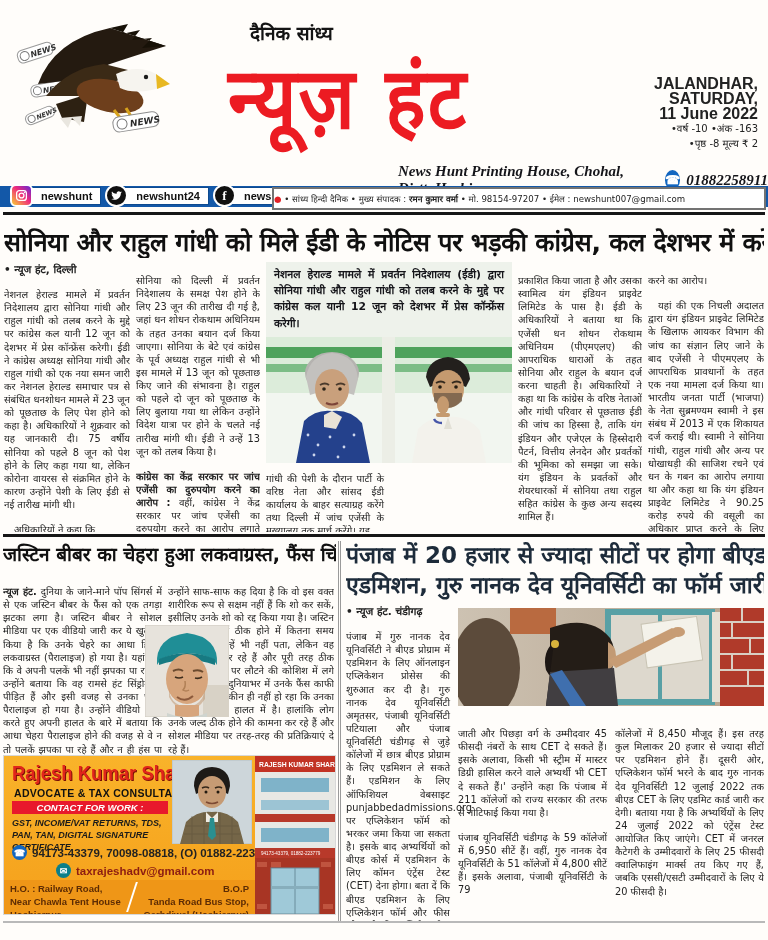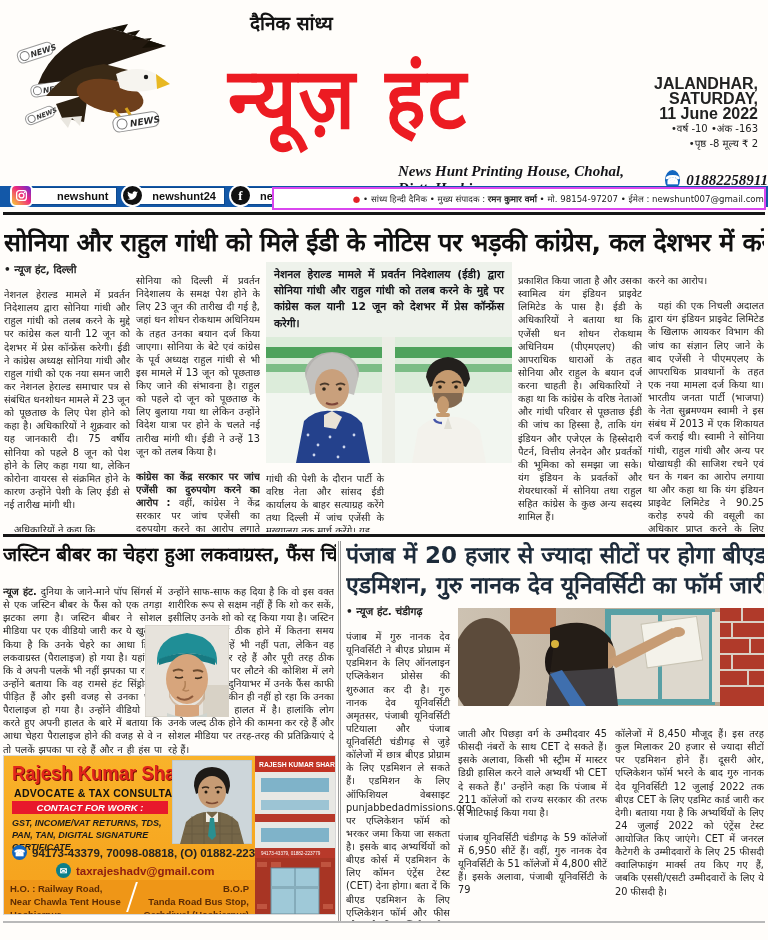--- a/index.html
+++ b/index.html
@@ -25,22 +25,22 @@
                font-size:12px;display:flex;align-items:center;justify-content:center;font-style:normal;}
   .socialbar{background:#1358a8;}
   .handles{display:flex;align-items:center;gap:4px;}
   .handle-chip{background:#fff;border:1px solid #0d4a90;padding:1px 8px 1px 2px;height:14px;
                display:flex;align-items:center;font-family:"Liberation Sans",sans-serif;
                font-weight:bold;font-size:11px;color:#111;}
   .soc-ic{width:23px;height:23px;border-radius:50%;background:#111;color:#fff;display:flex;
           align-items:center;justify-content:center;font-size:13px;margin-right:-11px;z-index:2;
           font-family:"Liberation Serif",serif;font-weight:bold;border:2px solid #fff;box-sizing:border-box;}
   .soc-ic.ig{border-radius:6px;background:linear-gradient(45deg,#f9ce34,#ee2a7b 55%,#6228d7);}
-  .editorbox{background:#fff;border:2px solid #d946ef;font-size:8.6px;line-height:14px;
-             display:flex;align-items:center;justify-content:flex-end;white-space:nowrap;color:#222;}
+  .editorbox{background:#fff;border:2px solid #737373;font-size:8.6px;line-height:14px;
+             display:flex;align-items:center;justify-content:flex-start;white-space:nowrap;color:#222;}
   .editorbox .r{color:#e32227;}
 
   
   .lead-head{font-size:25px;font-weight:800;color:#101010;white-space:nowrap;text-align:center;
              overflow:hidden;letter-spacing:-0.2px;}
   .cols{display:flex;gap:6px;overflow:hidden;}
   .cols .c{overflow:hidden;}
   .capbox{background:#eef2eb;padding:5px 8px;font-size:10.8px;font-weight:bold;line-height:1.5;
           text-align:justify;color:#15151a;}
   .minirow{display:flex;gap:10px;margin-top:5px;}
@@ -102,21 +102,21 @@
       <path d="M146,52 L160,62 L147,67 Z" fill="#e8b822"></path>
       <circle cx="136" cy="55" r="2.2" fill="#1a1a1a"></circle>
       <path d="M104,88 L112,98 M116,86 L122,96" stroke="#d8a31c" stroke-width="3"></path>
       <g transform="translate(102,96) rotate(-9)">
         <rect width="46" height="15" rx="6" fill="#fff" stroke="#8f8f8f"></rect>
         <circle cx="9" cy="7.5" r="5" fill="none" stroke="#777"></circle>
         <text x="17" y="11.5" font-size="9" font-weight="bold" fill="#2a2a2a" font-style="italic">NEWS</text>
       </g>
     </svg>
 
-    <div class="abs tagline" style="left:250px;top:10px">दैनिक सांध्य</div>
+    <div class="abs tagline" style="left:250px;top:20px">दैनिक सांध्य</div>
     <div class="abs mast-title" style="left:228px;top:38px">न्यूज़ हंट</div>
 
     <div class="abs dateblock" style="right:10px;top:76px;width:170px">
       <div class="lat">JALANDHAR, SATURDAY,</div>
       <div class="lat">11 June 2022</div>
       <div>•वर्ष -10  •अंक -163</div>
       <div>•पृष्ठ -8  मूल्य ₹ 2</div>
     </div>
 
     <div class="abs printline" style="left:398px;top:163px">
@@ -128,21 +128,21 @@
     <div class="abs socialbar" style="left:0;top:186px;width:768px;height:21px"></div>
 
     <div class="abs handles" style="left:10px;top:184px">
       <span class="soc-ic ig">
         <svg width="13" height="13" viewBox="0 0 24 24" fill="none" stroke="#fff" stroke-width="2.4">
           <rect x="3" y="3" width="18" height="18" rx="5"></rect>
             <circle cx="12" cy="12" r="4.5"></circle>
             <circle cx="17.6" cy="6.4" r="1.4" fill="#fff" stroke="none"></circle>
         </svg>
         </span>
-      <span class="handle-chip" style="padding-left:30px">newshunt</span>
+      <span class="handle-chip" style="padding-left:14px">newshunt</span>
       <span class="soc-ic">
         <svg width="13" height="13" viewBox="0 0 24 24" fill="#fff">
           <path d="M22 5.9c-.7.3-1.5.6-2.3.7.8-.5 1.5-1.3 1.8-2.2-.8.5-1.7.8-2.6 1A4.1 4.1 0 0 0 12 8.2c0 .3 0 .6.1.9-3.4-.2-6.4-1.8-8.4-4.3-.4.6-.6 1.3-.6 2.1 0 1.4.7 2.7 1.8 3.4-.7 0-1.3-.2-1.9-.5 0 2 1.4 3.7 3.3 4-.3.1-.7.2-1.1.2l-.8-.1c.5 1.6 2 2.8 3.8 2.9a8.3 8.3 0 0 1-6.1 1.7A11.7 11.7 0 0 0 8.3 20c7.5 0 11.7-6.3 11.7-11.7v-.5c.8-.6 1.5-1.3 2-2z"></path>
         </svg>
         </span>
       <span class="handle-chip" style="padding-left:14px">newshunt24</span>
       <span class="soc-ic">f</span>
       <span class="handle-chip" style="padding-left:14px">newshunt007</span>
     </div>
 

